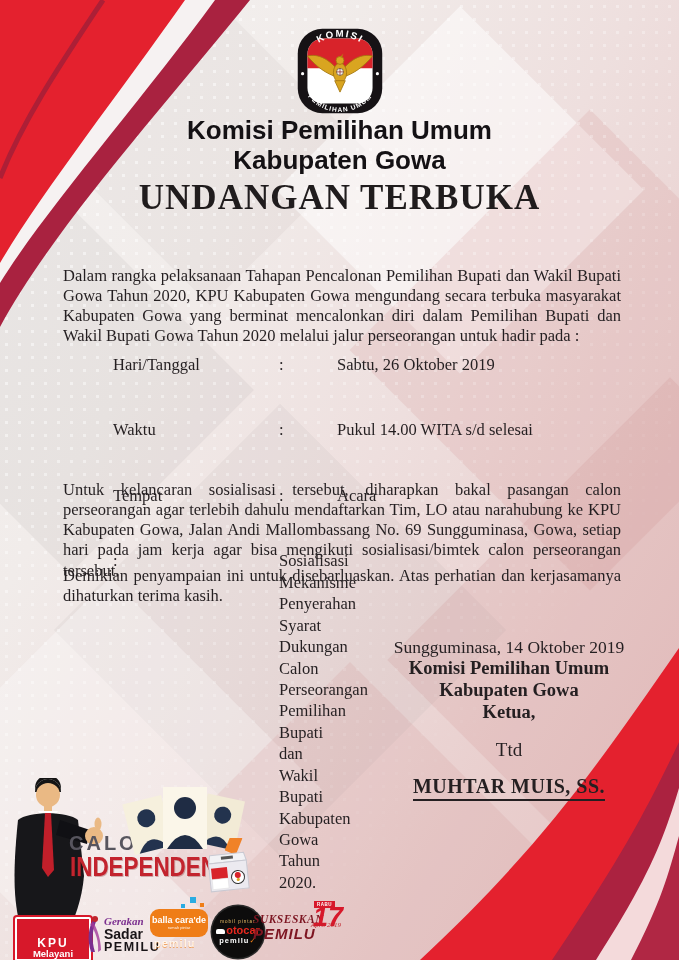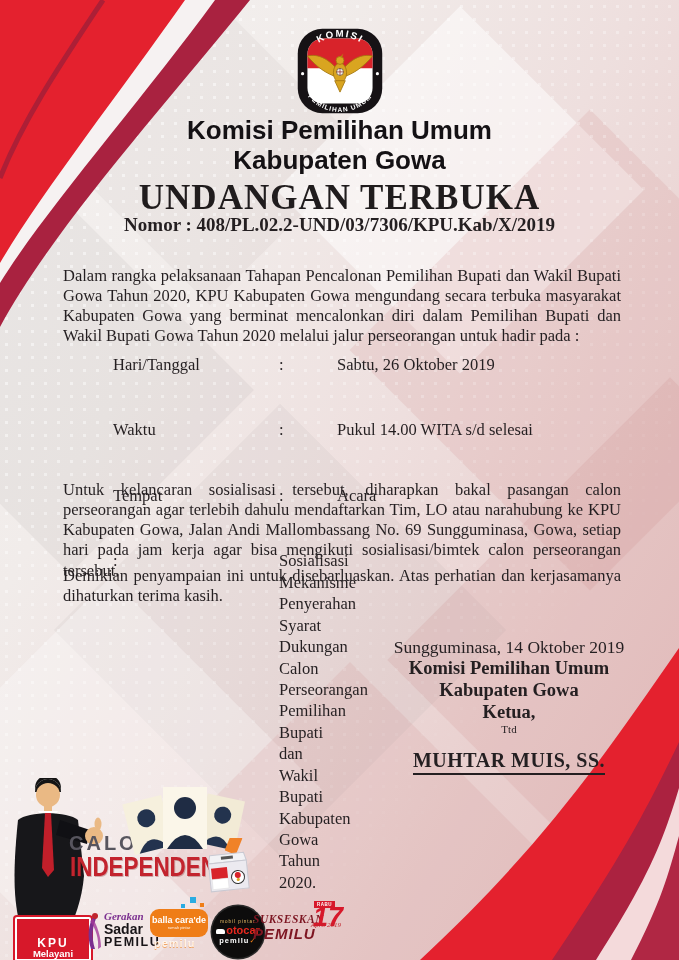--- a/index.html
+++ b/index.html
@@ -31,39 +31,39 @@
   #para-1{top:266px;}
   #para-2{top:480px;}
   #para-3{top:566px;}
   #details{left:113px;top:354px;width:512px;font-size:16.5px;line-height:1.3;
     display:grid;grid-template-columns:122px 14px 1fr;column-gap:0;gap:44px;}
   #details .cell{padding:0;}
   #details .val{text-align:justify;}
   #signature{left:368px;top:637px;width:282px;text-align:center;}
   #sig-place{font-size:17.5px;}
   .sig-bold{font-size:18.5px;font-weight:bold;line-height:1.18;}
-  #sig-ttd{font-size:11px;}
+  #sig-ttd{margin-top:16px;font-size:19px;}
   #sig-name{margin-top:14px;font-size:20px;font-weight:bold;display:inline-block;
     border-bottom:2px solid #241f21;padding-bottom:1px;letter-spacing:.5px;}
   
   #calon-text{left:69px;top:832px;font-family:"Liberation Sans","DejaVu Sans",sans-serif;
     font-size:20px;font-weight:bold;letter-spacing:3px;color:#57555e;}
   #independen-text{left:70px;top:851px;font-family:"Liberation Sans","DejaVu Sans",sans-serif;
     font-size:28px;font-weight:bold;color:#c3242e;transform:scaleX(.8);transform-origin:left;
     text-shadow:1px 1px 0 rgba(110,10,10,.28);letter-spacing:0;}
   
   .logo-item{position:absolute;}
   #logo-melayani{left:15px;top:917px;width:72px;height:40px;background:#d7182a;
     border:2px solid #fff;box-shadow:0 0 0 2px #d7182a;border-radius:2px;
     display:flex;flex-direction:column;align-items:center;justify-content:center;
     font-family:"Liberation Sans","DejaVu Sans",sans-serif;color:#fff;}
   #logo-melayani .l1{font-size:12px;font-weight:bold;letter-spacing:2px;line-height:1;margin-top:24px;}
   #logo-melayani .l2{font-size:9.5px;font-weight:bold;line-height:1.1;}
   #logo-melayani .l3{font-size:4.5px;letter-spacing:.5px;opacity:.85;line-height:1.2;}
-  #logo-sadar{left:84px;top:911px;width:80px;height:48px;display:flex;align-items:flex-start;
+  #logo-sadar{left:84px;top:911px;width:80px;height:48px;display:flex;align-items:center;
     font-family:"Liberation Sans","DejaVu Sans",sans-serif;}
   #logo-sadar .txt{line-height:1;}
   #logo-sadar .script{font-family:"Liberation Serif","DejaVu Serif",serif;font-style:italic;
     font-weight:bold;font-size:11px;color:#7b2f8f;}
   #logo-sadar .b1{font-size:14px;font-weight:bold;color:#181417;}
   #logo-sadar .b2{font-size:12.5px;font-weight:bold;letter-spacing:1.5px;color:#181417;}
   #logo-balla{left:150px;top:897px;width:62px;height:62px;
     font-family:"Liberation Sans","DejaVu Sans",sans-serif;}
   #logo-balla .blob{position:absolute;left:0;top:12px;width:58px;height:28px;background:#ef7d17;
     border-radius:9px;display:flex;flex-direction:column;align-items:center;justify-content:center;color:#fff;}
@@ -150,21 +150,20 @@
     <circle cx="7.5" cy="53" r="1.8" fill="#fff"></circle>
     <circle cx="92.5" cy="53" r="1.8" fill="#fff"></circle>
   </svg>
 
   <div id="org-name" class="abs">
     <div>Komisi Pemilihan Umum</div>
     <div>Kabupaten Gowa</div>
   </div>
 
   <div id="main-title" class="abs">UNDANGAN TERBUKA</div>
-  <div id="doc-number" class="abs">Nomor : 408/PL.02.2-UND/03/7306/KPU.Kab/X/2019</div>
 
   <div id="para-1" class="abs para">Dalam rangka pelaksanaan Tahapan Pencalonan Pemilihan Bupati dan Wakil Bupati Gowa Tahun 2020, KPU Kabupaten Gowa mengundang secara terbuka masyarakat Kabupaten Gowa yang berminat mencalonkan diri dalam Pemilihan Bupati dan Wakil Bupati Gowa Tahun 2020 melalui jalur perseorangan untuk hadir pada :</div>
 
   <div id="details" class="abs">
     <div class="cell">Hari/Tanggal</div>
     <div class="cell">:</div>
     <div class="cell val">Sabtu, 26 Oktober 2019</div>
     <div class="cell">Waktu</div>
     <div class="cell">:</div>
     <div class="cell val">Pukul 14.00 WITA s/d selesai</div>

